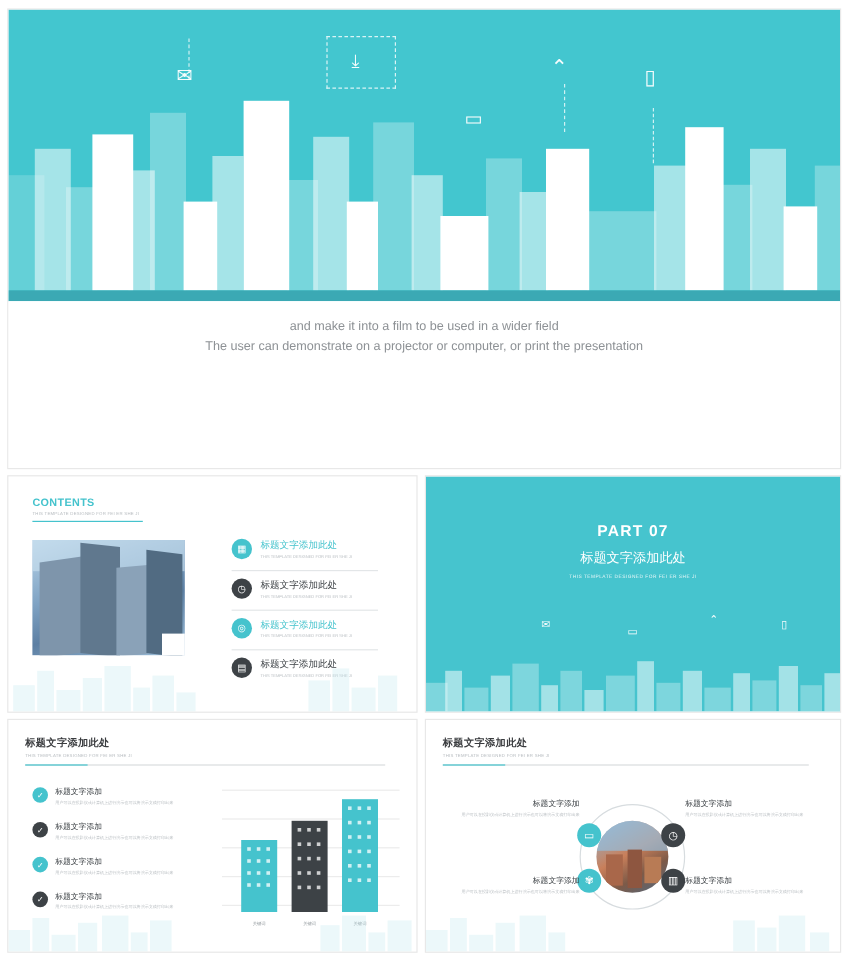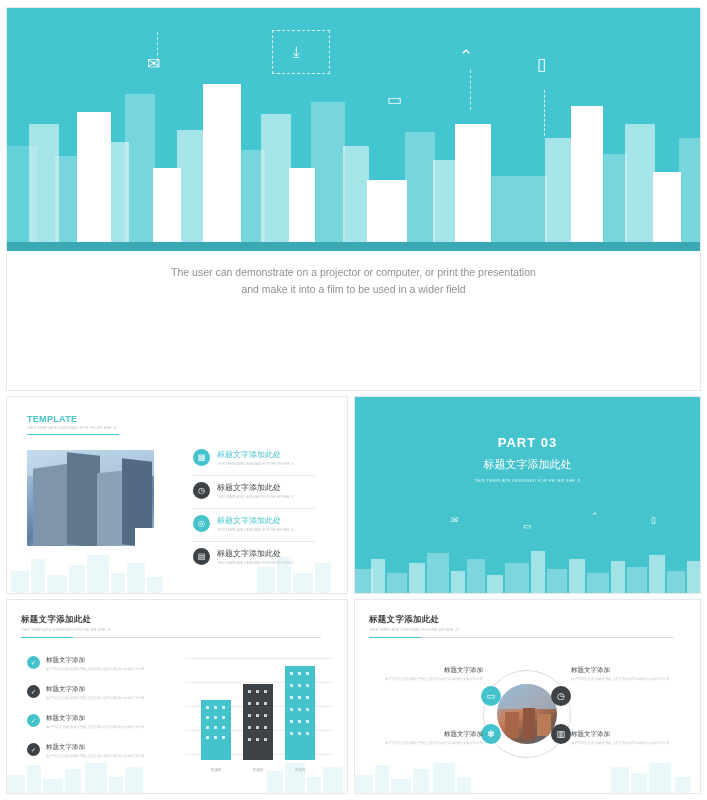--- a/index.html
+++ b/index.html
@@ -267,29 +267,29 @@
       <div class="bld white" style="left:564px; height:136px; width:32px;"></div>
       <div class="bld" style="left:594px; height:88px; width:26px;"></div>
       <div class="bld light" style="left:618px; height:118px; width:30px;"></div>
       <div class="bld white" style="left:646px; height:70px; width:28px;"></div>
       <div class="bld" style="left:672px; height:104px; width:30px;"></div>
       <div class="ground"></div>
     </div>
 
     <div class="hero-title-area">
       <div class="hero-sub">
+        <div>and make it into a film to be used in a wider field</div>
         <div>The user can demonstrate on a projector or computer, or print the presentation</div>
-        <div>and make it into a film to be used in a wider field</div>
       </div>
     </div>
   </div>
 
   <div class="slide s-contents">
     <div style="position:absolute; left:20px; top:17px; width:92px;">
-      <div class="hdr-title">TEMPLATE</div>
+      <div class="hdr-title">CONTENTS</div>
       <div class="hdr-sub">THIS TEMPLATE DESIGNED FOR FEI ER SHE JI</div>
       <div class="hdr-rule"></div>
     </div>
 
     <div class="photo">
       <div class="sky"></div>
         <div class="g1"></div>
         <div class="g2"></div>
         <div class="g3"></div>
         <div class="g4"></div>
@@ -343,21 +343,21 @@
       <div class="fb" style="left:250px; width:18px; height:26px;"></div>
       <div class="fb" style="left:270px; width:14px; height:36px;"></div>
       <div class="fb" style="left:286px; width:20px; height:20px;"></div>
       <div class="fb" style="left:308px; width:16px; height:30px;"></div>
     </div>
   </div>
 
   <div class="slide s-part">
     <div class="part-bg"></div>
     <div class="part-inner">
-      <div class="part-num">PART 03</div>
+      <div class="part-num">PART 07</div>
       <div class="part-cn">标题文字添加此处</div>
       <div class="part-en">THIS TEMPLATE DESIGNED FOR FEI ER SHE JI</div>
     </div>
 
     <div class="part-city">
       <span class="pico" style="left:96px; top:-18px;">✉</span>
       <span class="pico" style="left:168px; top:-12px;">▭</span>
       <span class="pico" style="left:236px; top:-22px;">⌃</span>
       <span class="pico" style="left:296px; top:-18px;">▯</span>
 

